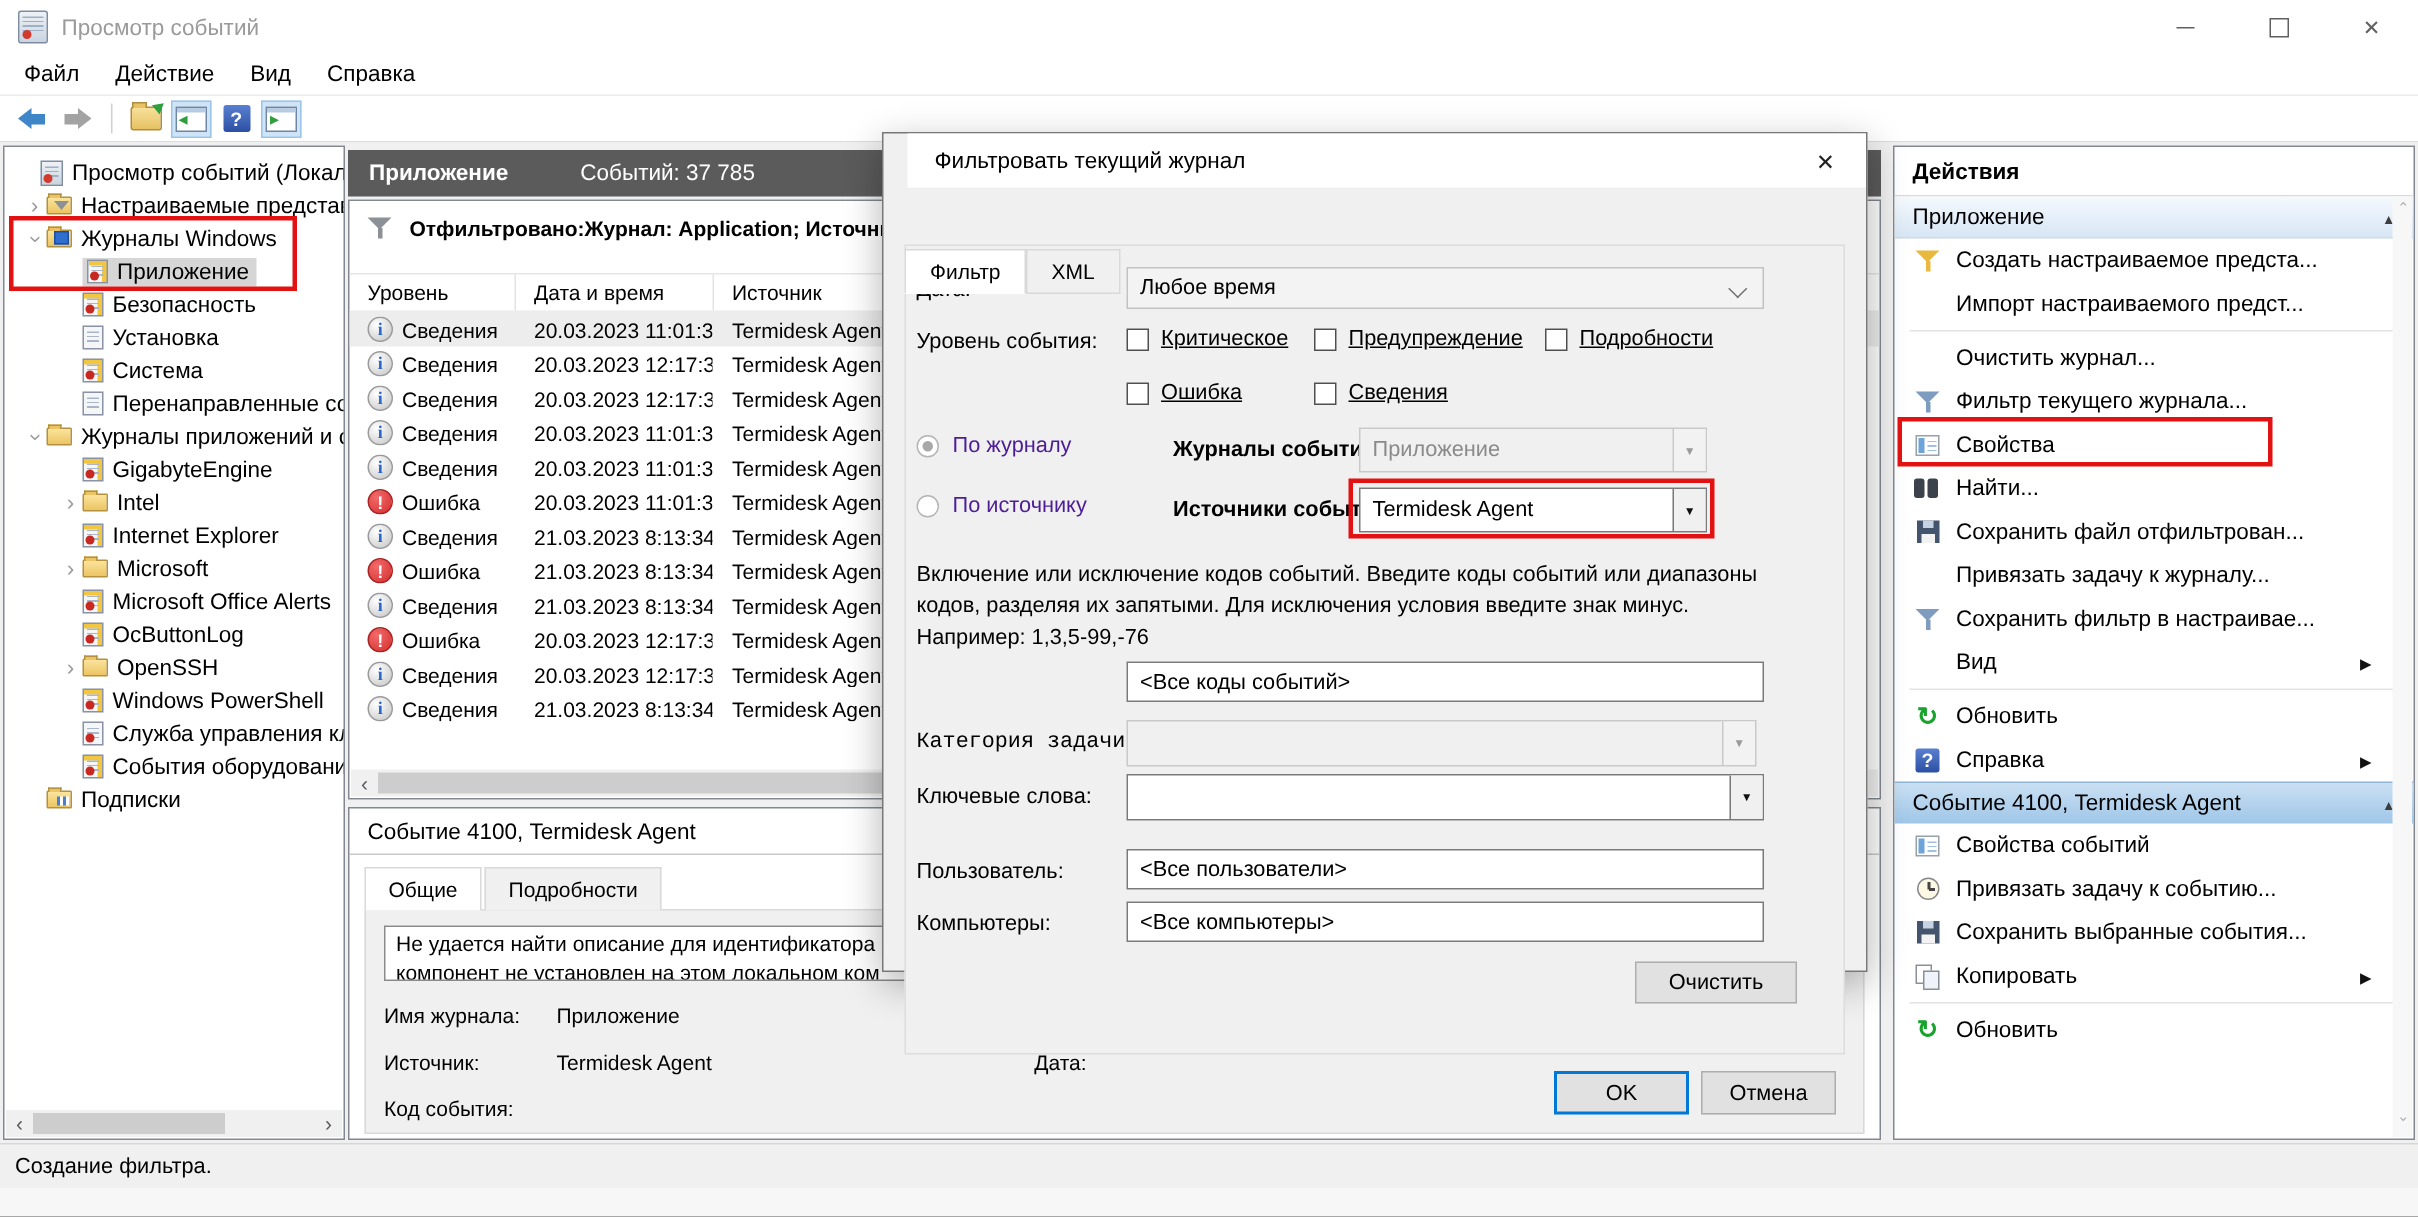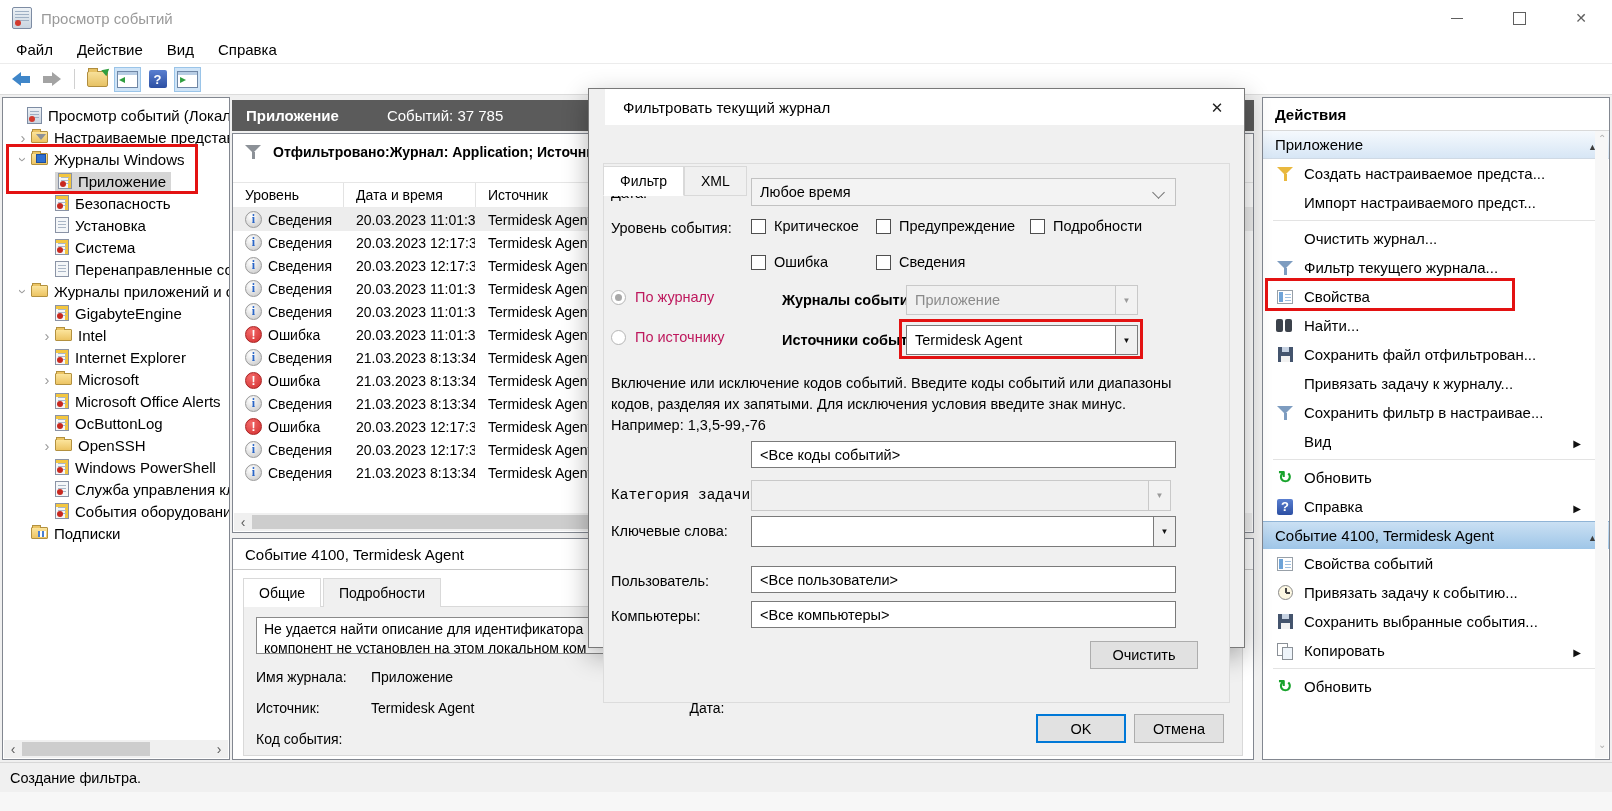--- a/index.html
+++ b/index.html
@@ -164,23 +164,23 @@
   .dl{position:absolute;font-size:14.5px;white-space:nowrap;}
   .bld{font-weight:bold;margin-left:31px;}
   .combo{position:absolute;box-sizing:border-box;background:#fff;border:1px solid #7a7a7a;font-size:14.5px;display:flex;align-items:center;padding-left:8px;}
   .combo-flat{background:#f3f3f3;border:1px solid #c2c2c2;}
   .combo-dis{background:#f0f0f0;border:1px solid #c9c9c9;color:#8a8a8a;}
   .chev{position:absolute;right:12px;top:9px;width:8px;height:8px;border-right:1.5px solid #707070;border-bottom:1.5px solid #707070;transform:rotate(45deg);}
   .dbtn{position:absolute;right:0;top:0;bottom:0;width:21px;display:flex;align-items:center;justify-content:center;border-left:1px solid #7a7a7a;background:#f0f0f0;}
   .dbtn.gray{border-left:1px solid #c9c9c9;background:#f2f2f2;}
   .dbtn::after{content:"\25BC";font-size:8px;color:#111;}
   .dbtn.gray::after{color:#9a9a9a;}
-  .cb{position:absolute;display:flex;align-items:center;gap:8px;font-size:14.5px;white-space:nowrap;}
+  .cb{position:absolute;display:flex;align-items:center;gap:8px;font-size:14.5px;white-space:nowrap;text-decoration:underline;}
   .cbbox{width:15px;height:15px;border:1px solid #4f4f4f;background:#fff;box-sizing:border-box;flex:none;}
-  .rad{position:absolute;display:flex;align-items:center;gap:9px;color:#be185d;font-size:14.5px;white-space:nowrap;}
+  .rad{position:absolute;display:flex;align-items:center;gap:9px;color:#4c1d95;font-size:14.5px;white-space:nowrap;}
   .radc{width:15px;height:15px;border:1px solid #b5b5b5;border-radius:50%;background:#fff;box-sizing:border-box;position:relative;flex:none;}
   .radc.on::after{content:"";position:absolute;left:3px;top:3px;width:7px;height:7px;border-radius:50%;background:#a8a8a8;}
   .hint{position:absolute;left:22px;top:284px;width:580px;font-size:14.5px;line-height:21px;}
   .tinput{position:absolute;box-sizing:border-box;background:#fff;border:1px solid #7a7a7a;font-size:14.5px;display:flex;align-items:center;padding-left:8px;}
   .btn{position:absolute;box-sizing:border-box;background:#e1e1e1;border:1px solid #adadad;font-size:14.5px;display:flex;align-items:center;justify-content:center;font-family:"Liberation Sans",sans-serif;}
   .btn.okf{border:2px solid #0078d7;}
 
   
   .redbox{position:absolute;border:3px solid #e31212;z-index:30;pointer-events:none;box-sizing:border-box;}
 </style>

